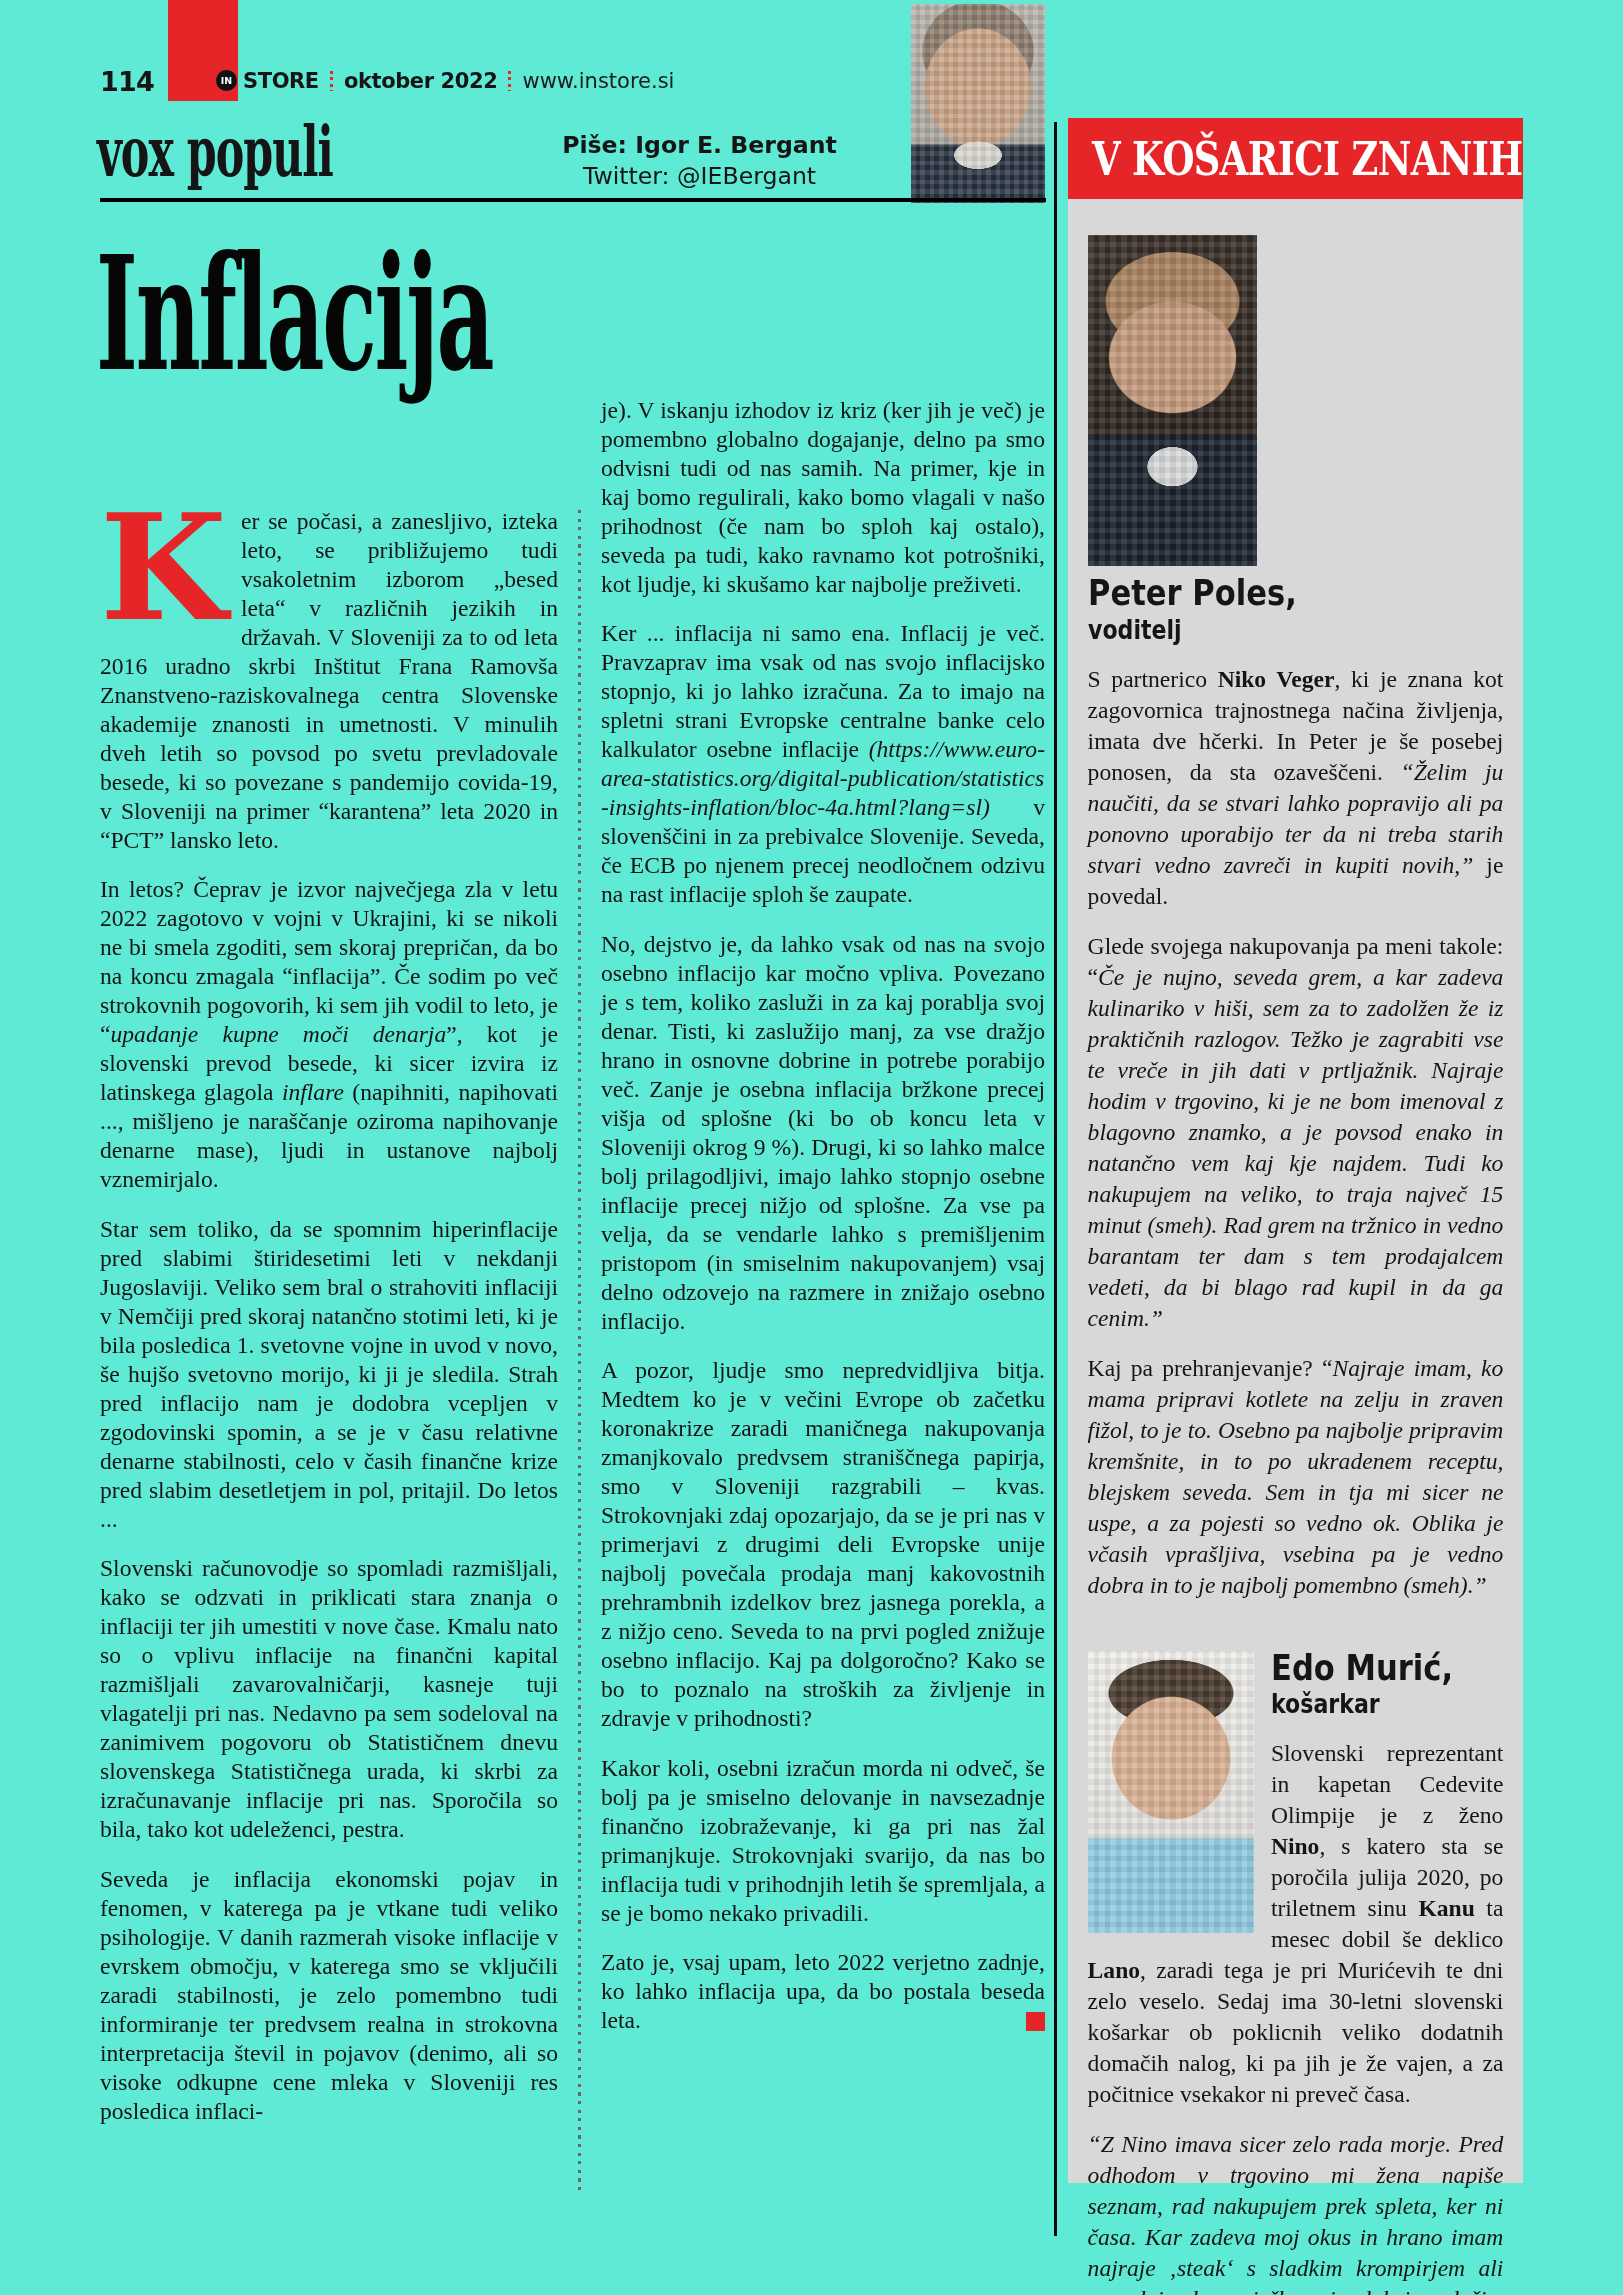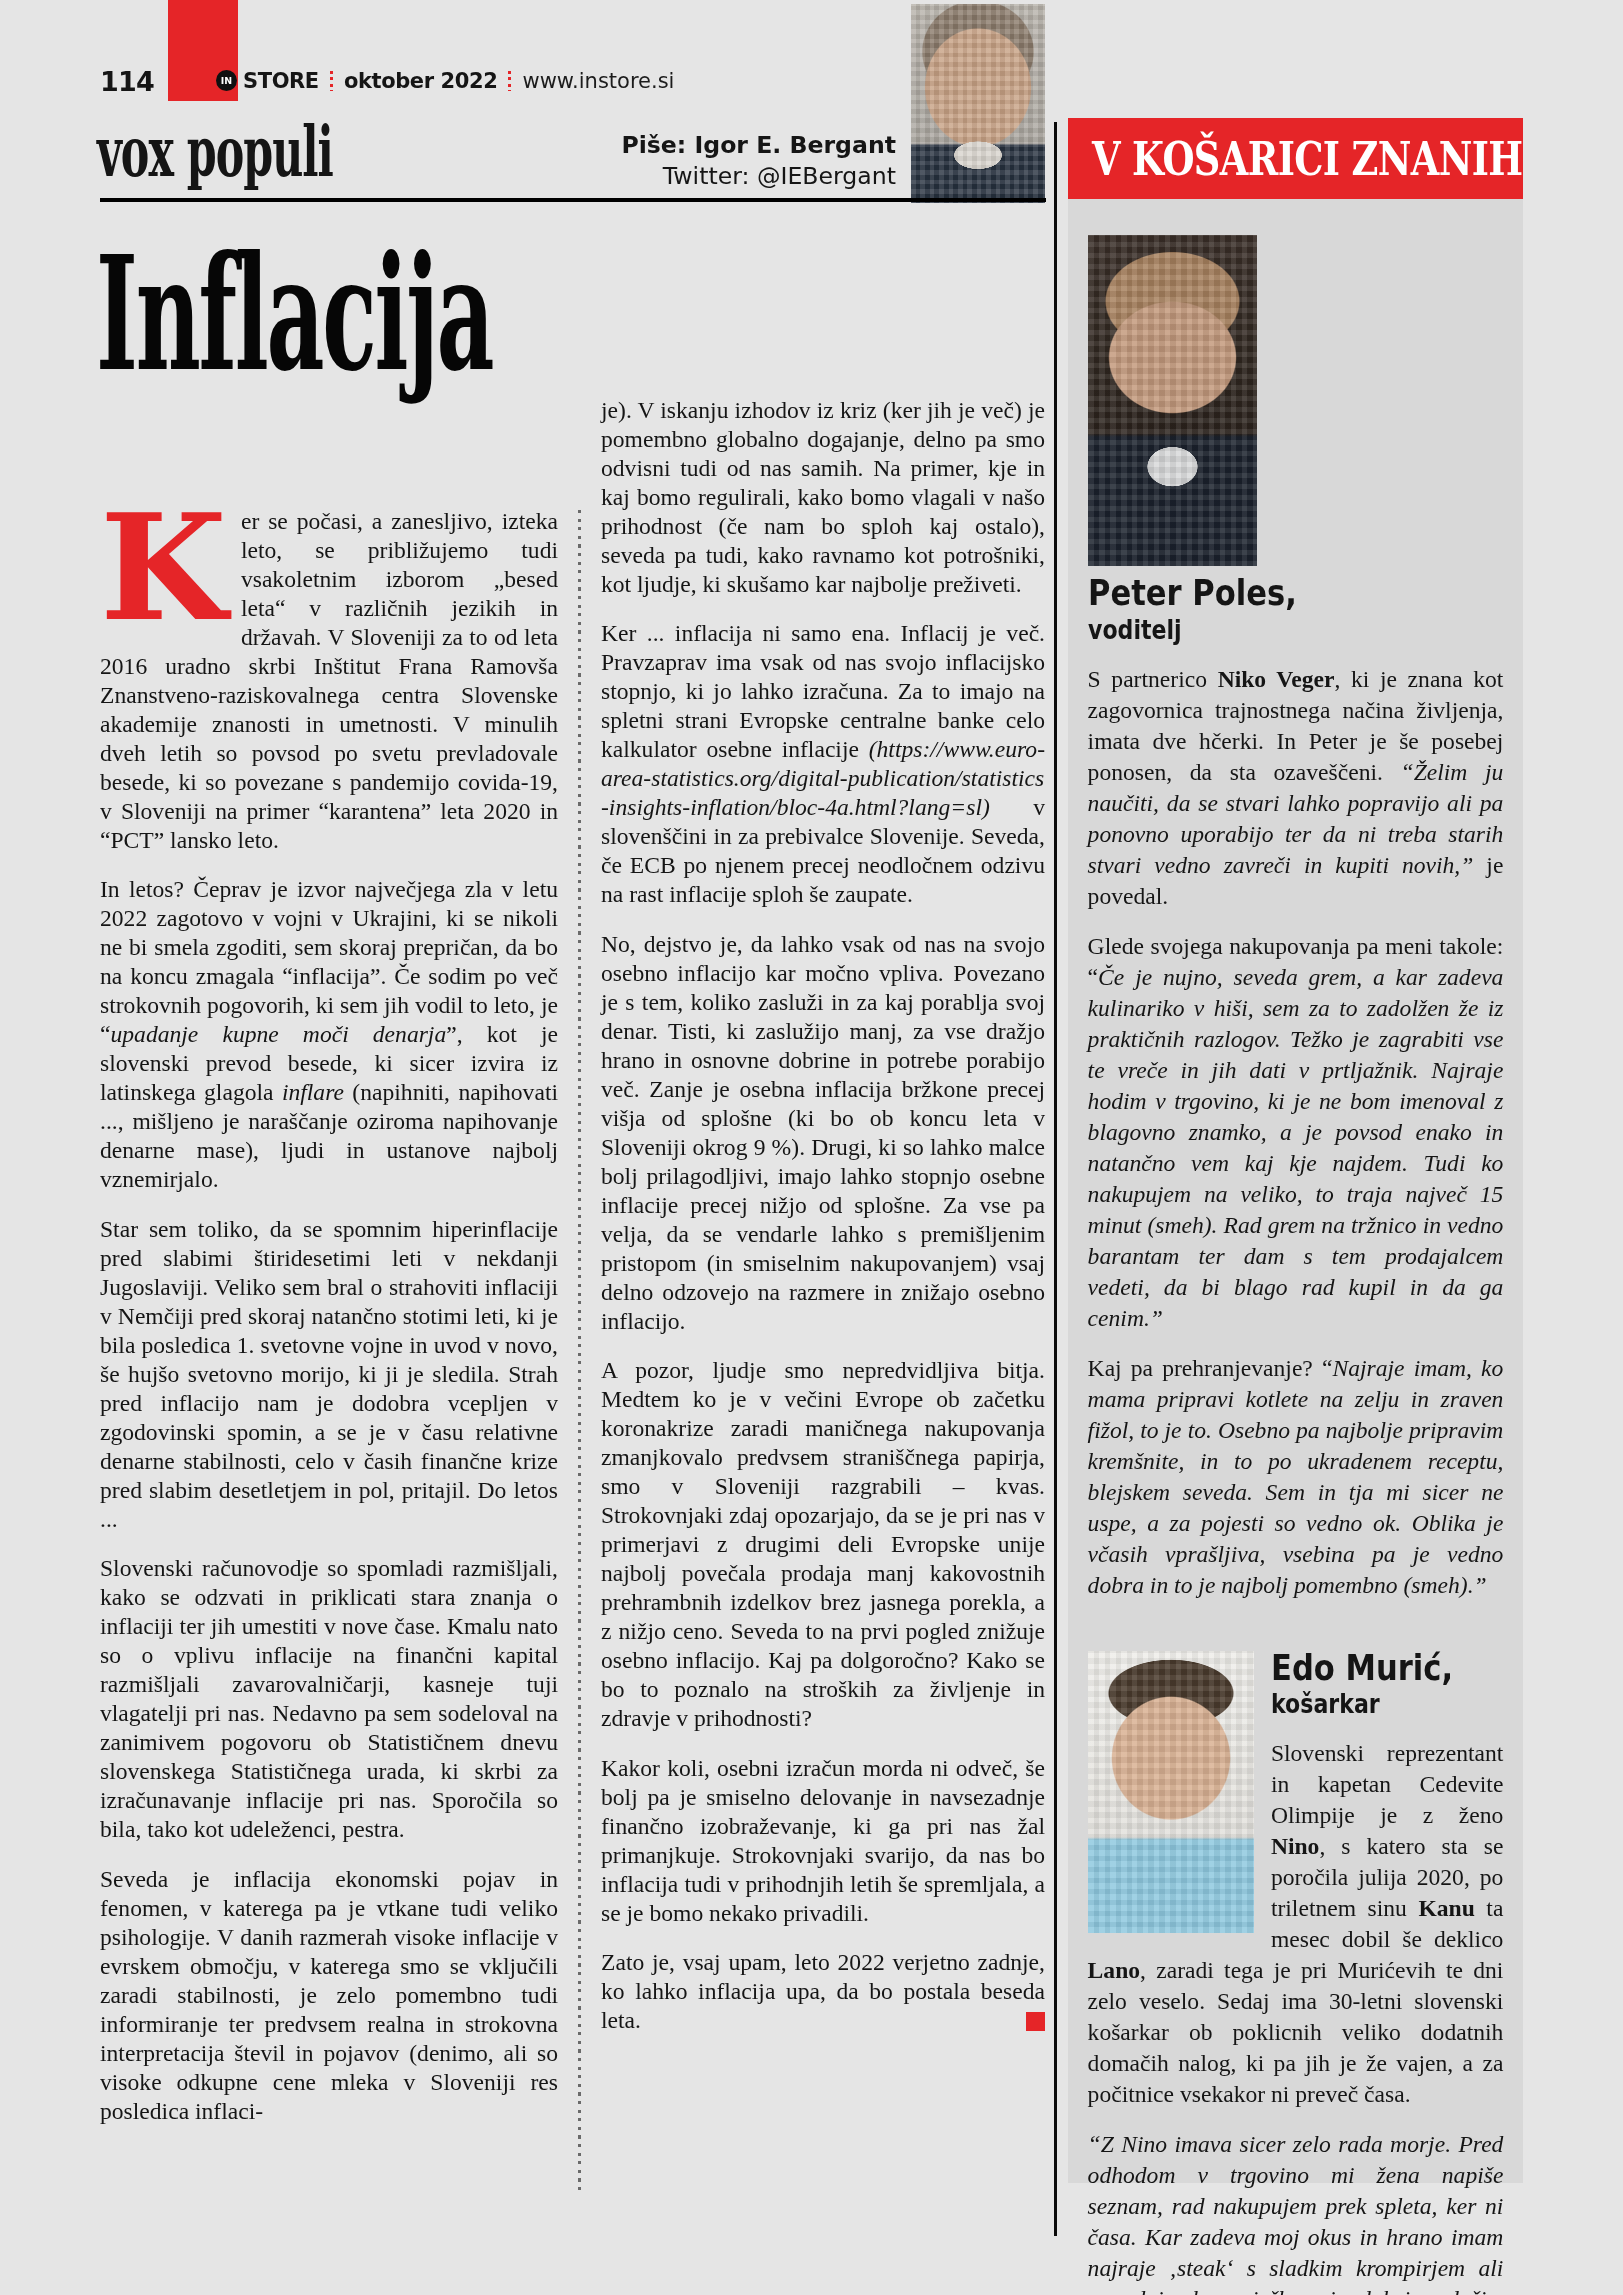--- a/index.html
+++ b/index.html
@@ -1,35 +1,35 @@
 <!DOCTYPE html>
 <html style="--accent: #e52528; --sidebar-bg: #d8d8d8; --ink: #151515;font-size:12.6px"><head>
 <meta charset="utf-8">
 <style>
   html,body{margin:0;padding:0;background:#888;}
   .page{
-    position:relative;width:1623px;height:2295px;background:#e5e5e5;
+    position:relative;width:1623px;height:2295px;background:#5eead4;
     overflow:hidden;font-family:"Liberation Serif",serif;color:var(--ink,#151515);
   }
   
   .page-num{position:absolute;left:100px;top:66px;font-family:"DejaVu Sans",sans-serif;
     font-weight:bold;font-size:27px;letter-spacing:-0.8px;}
   .red-block{position:absolute;left:168px;top:0;width:70px;height:101px;background:var(--accent,#e52528);}
   .logo-circle{position:absolute;left:216px;top:70px;width:21px;height:21px;border-radius:50%;
     background:#101010;color:#fff;font-family:"DejaVu Sans",sans-serif;font-weight:bold;font-size:9.4px;
     display:flex;align-items:center;justify-content:center;}
   .header-row{position:absolute;left:243px;top:69px;display:flex;align-items:center;gap:11px;
     font-family:"DejaVu Sans",sans-serif;font-size:21px;}
   .header-row .bold{font-weight:bold;letter-spacing:-0.4px;}
   .header-row .plain{font-weight:normal;color:#1c1c1c;}
   .red-dots{width:3.1px;height:20.4px;background:repeating-linear-gradient(to bottom,var(--accent,#e52528) 0 3.1px,transparent 3.1px 6.3px);}
   
   .vox{position:absolute;left:97px;top:112px;font-family:"DejaVu Serif",serif;font-weight:bold;
     font-size:69px;line-height:79px;letter-spacing:-1.6px;transform:scaleX(0.62);transform-origin:left top;white-space:nowrap;}
-  .byline-box{position:absolute;left:503px;top:130px;width:393px;text-align:right;
+  .byline-box{position:absolute;left:503px;top:130px;width:393px;text-align:center;
     font-family:"DejaVu Sans",sans-serif;font-size:23.6px;line-height:31px;}
   .byline-box .b1{font-weight:bold;}
   .masthead-rule{position:absolute;left:100px;top:198px;width:946px;height:3.9px;background:#000;}
   .author-photo{position:absolute;left:911px;top:3.9px;width:134px;height:199px;
     background:
       repeating-linear-gradient(90deg,rgba(255,255,255,.10) 0 4.7px,rgba(0,0,0,.05) 4.7px 9.4px),
       repeating-linear-gradient(0deg,rgba(255,255,255,.10) 0 4.7px,rgba(0,0,0,.05) 4.7px 9.4px),
       radial-gradient(ellipse 18% 7% at 50% 76%,#d8d4cd 0 98%,transparent 100%),
       linear-gradient(180deg,transparent 70%,#26303e 71%),
       radial-gradient(ellipse 40% 30% at 50% 42%,#c7a184 0 98%,transparent 100%),

